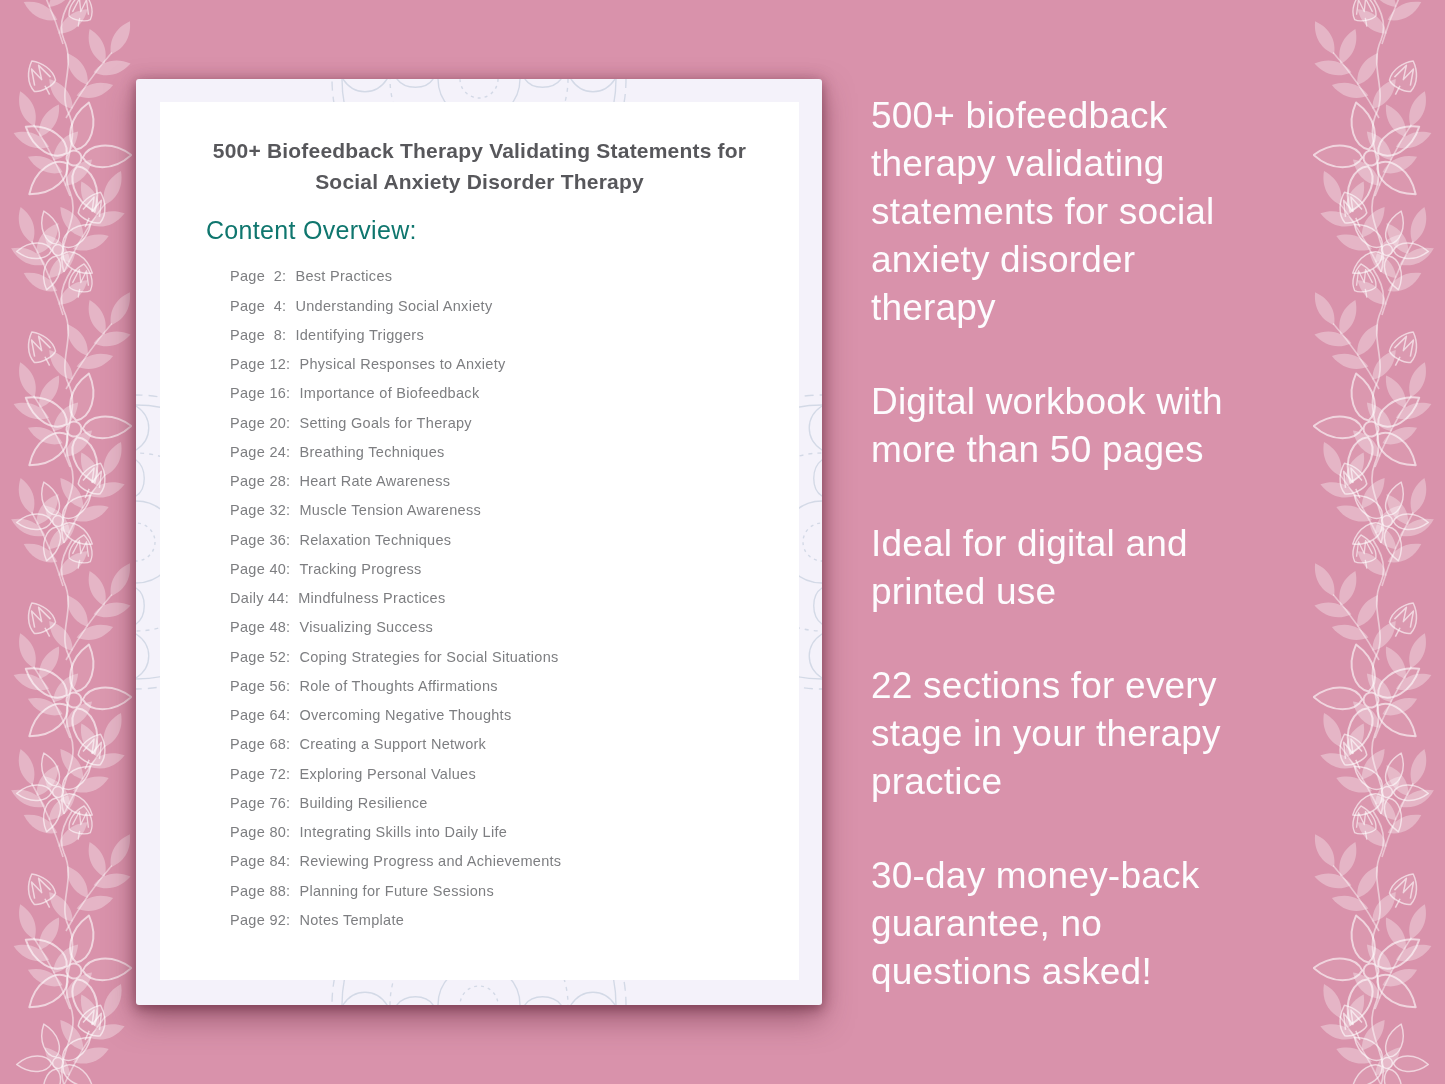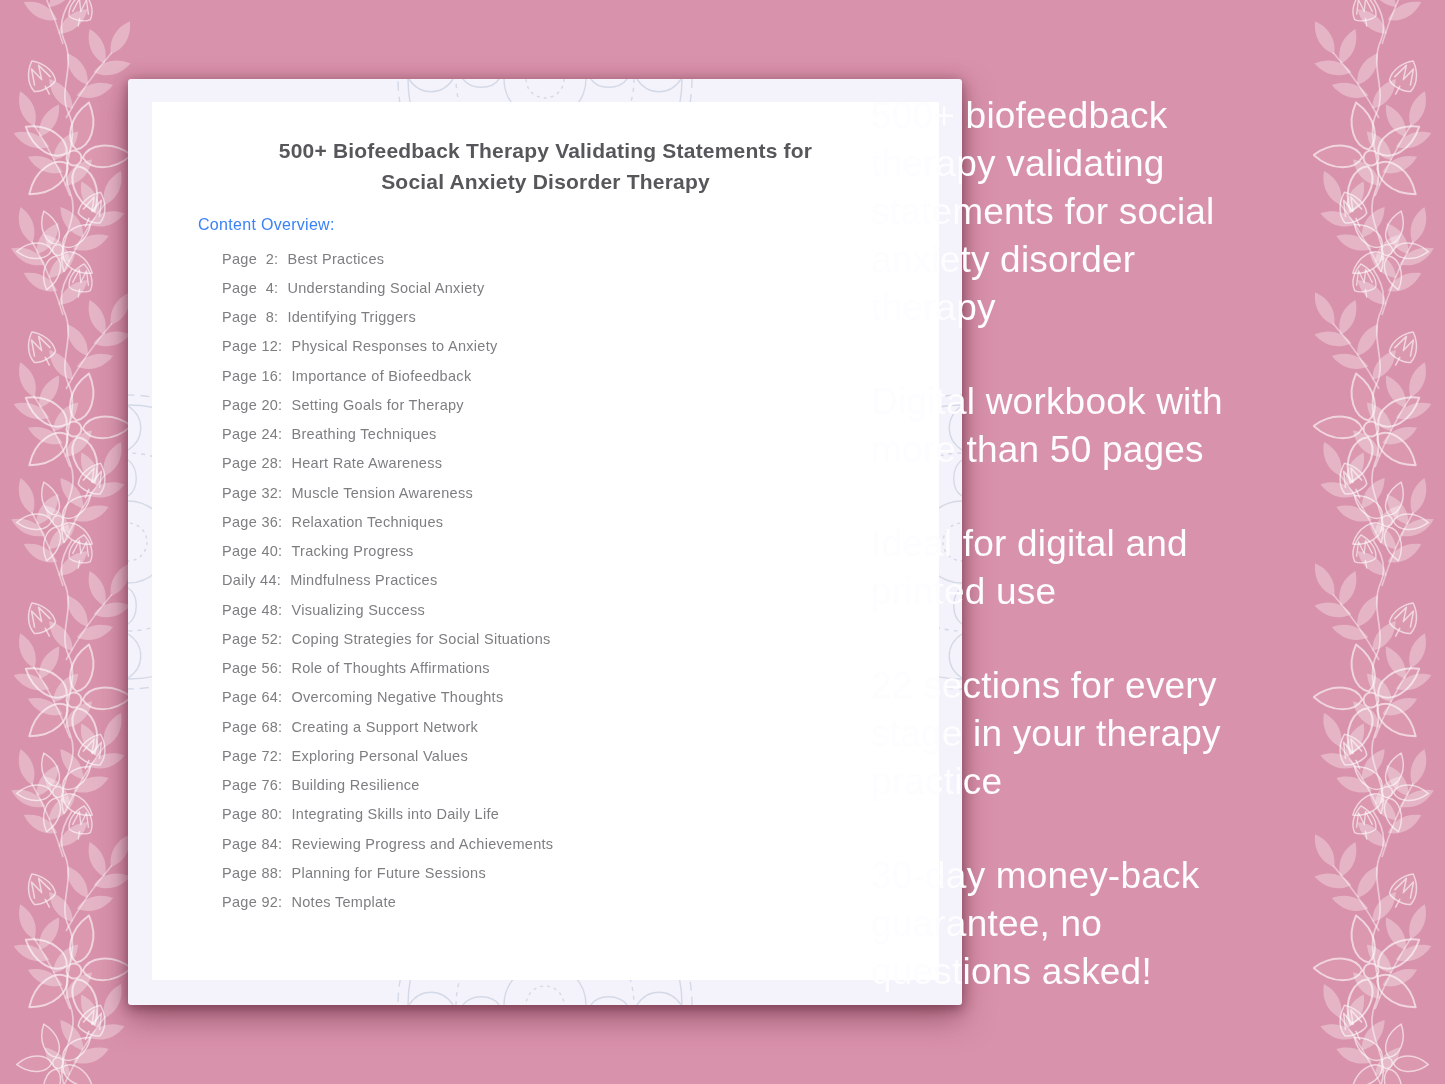--- a/index.html
+++ b/index.html
@@ -6,46 +6,46 @@
   .scene{
     position:relative;width:1445px;height:1084px;overflow:hidden;
     background:#d992ab;
     font-family:"Liberation Sans", sans-serif;
   }
   .floral{position:absolute;top:0;height:1084px;pointer-events:none;}
   .floral.left{left:0;width:132px;}
   .floral.right{right:0;width:132px;}
 
   .card{
-    position:absolute;left:128px;top:79px;width:834px;height:926px;
+    position:absolute;left:136px;top:79px;width:686px;height:926px;
     background:#f4f2fa;border-radius:3px;overflow:hidden;
     box-shadow:0 14px 30px rgba(96,38,58,.50), 0 4px 10px rgba(96,38,58,.38), 0 0 16px rgba(96,38,58,.28);
   }
   .mandala{position:absolute;opacity:.8;}
   .mandala.m-top{left:50%;top:0;transform:translate(-50%,-50%);}
   .mandala.m-bottom{left:50%;bottom:0;transform:translate(-50%,50%);}
   .mandala.m-left{left:0;top:50%;transform:translate(-50%,-50%);}
   .mandala.m-right{right:0;top:50%;transform:translate(50%,-50%);}
 
   .page{
     position:absolute;left:24px;top:23px;right:23px;bottom:25px;
     background:#ffffff;z-index:2;
   }
   .doc-title{
     margin:33px 28px 0;text-align:center;
     font-size:21px;line-height:31px;font-weight:600;
     color:#57575b;letter-spacing:.2px;white-space:pre-line;
   }
   .overview{
-    margin:19px 0 0 46px;font-size:16px;font-weight:400;
-    color:#3b82f6;letter-spacing:.3px;
+    margin:19px 0 0 46px;font-size:25px;font-weight:400;
+    color:#0f766e;letter-spacing:.3px;
   }
   .toc{list-style:none;margin:10px 0 0 70px;padding:0;}
   .toc li{
-    height:29.25px;display:flex;align-items:center;
+    height:29.25px;display:flex;align-items:flex-end;
     font-size:14.5px;color:#7d7e81;letter-spacing:.3px;
   }
   .toc-page{white-space:pre;margin-right:9px;}
 
   .marketing{
     position:absolute;left:871px;top:92px;width:470px;
     color:#fdfcfe;z-index:3;
   }
   .marketing p{
     margin:0 0 46px;font-size:37px;line-height:48px;font-weight:400;

